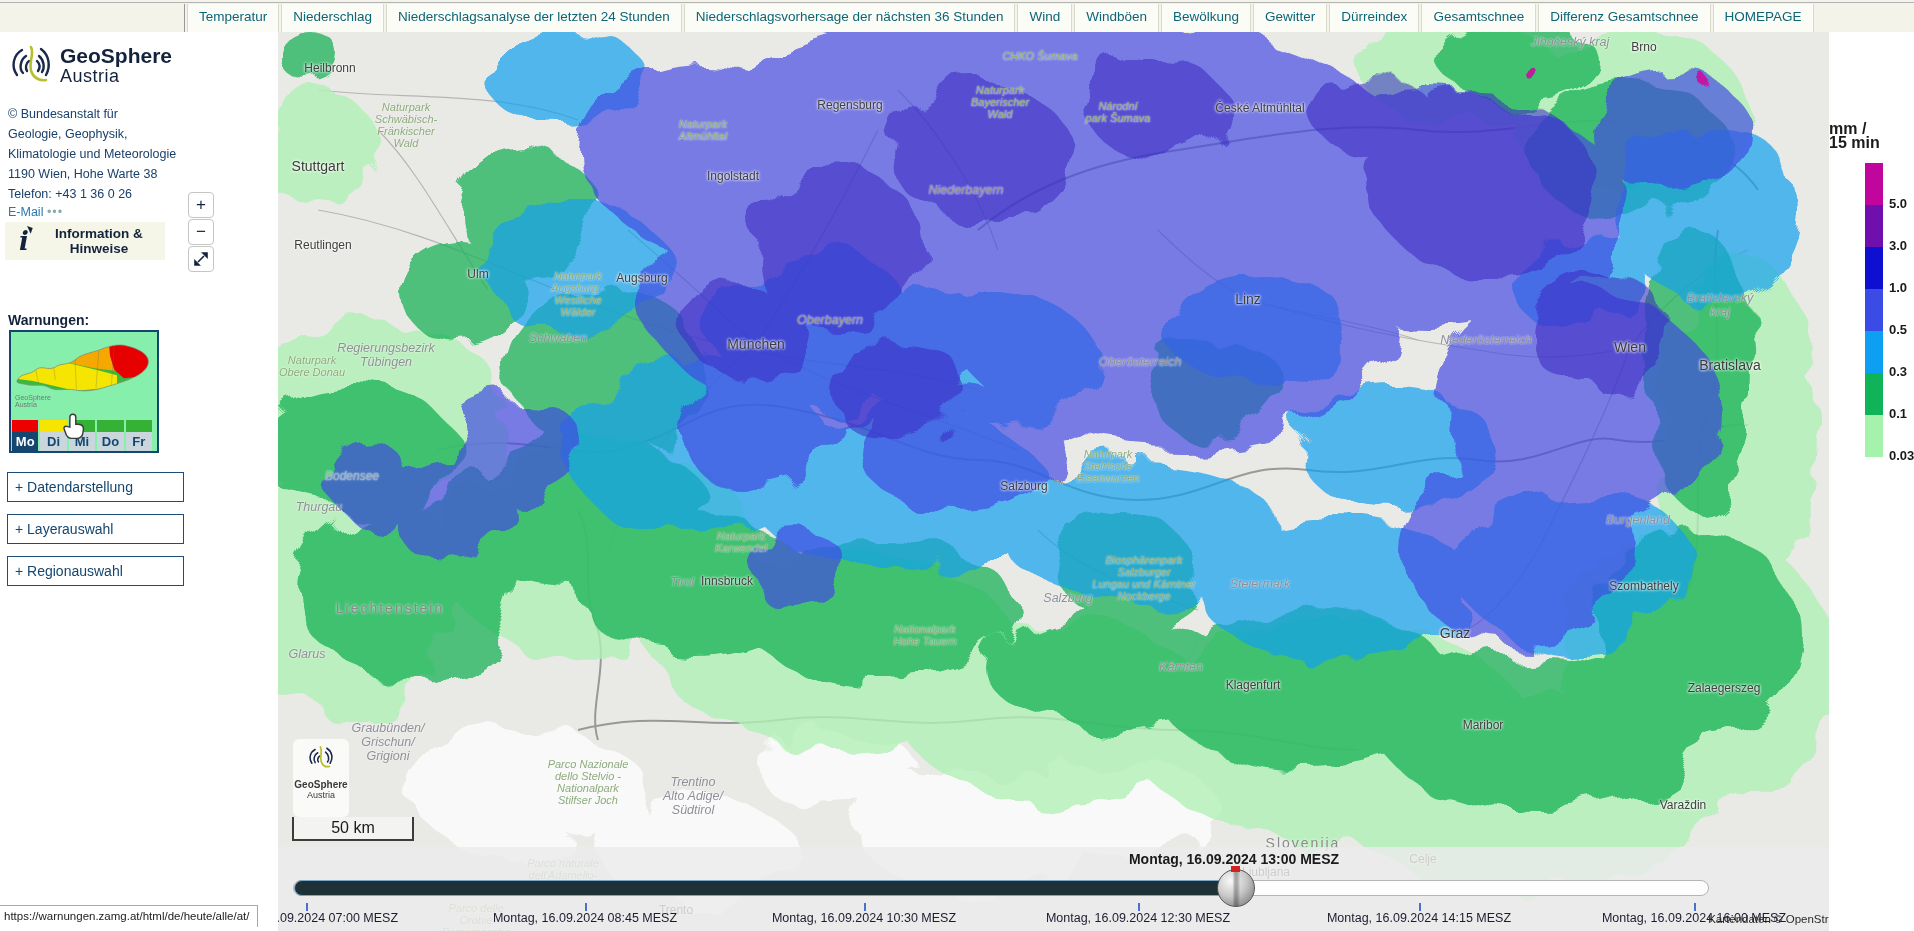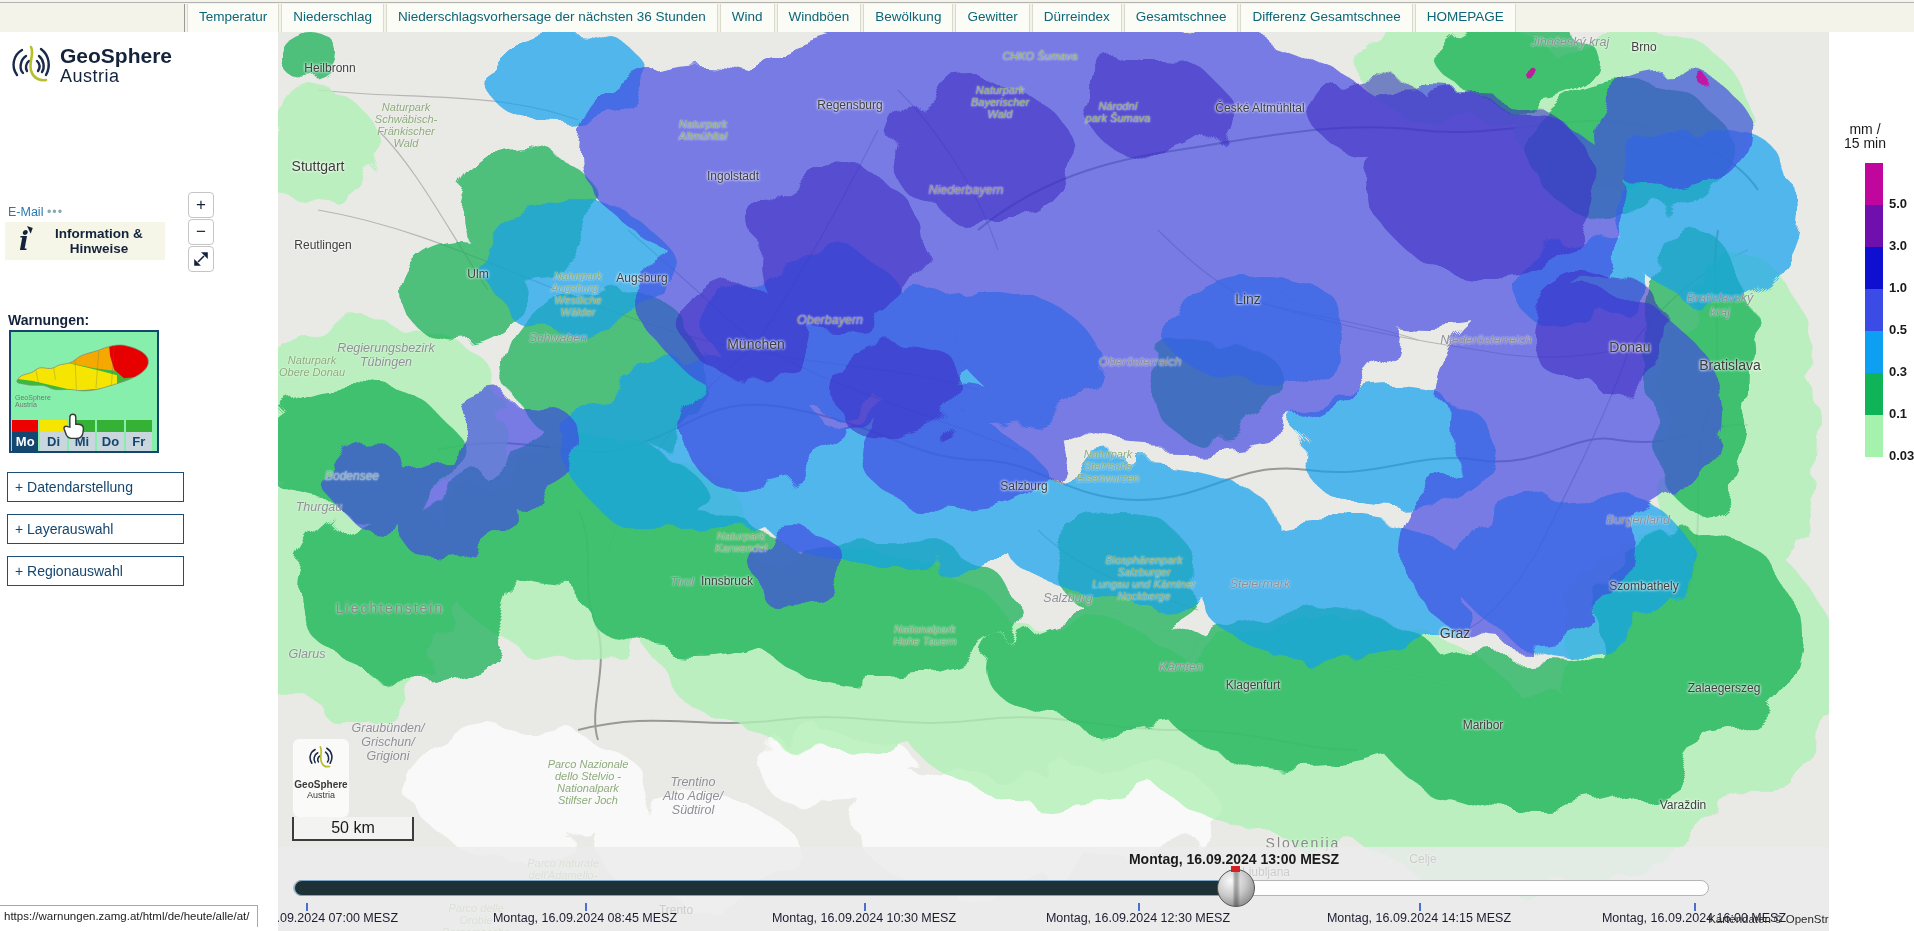--- a/index.html
+++ b/index.html
@@ -56,21 +56,21 @@
   .banner{position:absolute;left:782px;top:6px;transform:translateX(-50%);background:rgba(231,231,228,.92);
           color:#00b45c;font-size:21px;font-weight:bold;padding:7px 13px;white-space:nowrap}
   .mapmark{position:absolute;left:15px;top:709px;width:56px;height:74px;background:rgba(255,255,255,.75);
            border-radius:6px;text-align:center;padding-top:4px}
   .mapmark .t1{font-size:10px;font-weight:bold;color:#3a3a3a;line-height:11px;margin-top:2px}
   .mapmark .t2{font-size:9px;color:#3a3a3a;line-height:10px}
   .scalebar{position:absolute;left:14px;top:787px;width:118px;height:22px;border:2px solid #3c3c3c;border-top:none;
             background:rgba(255,255,255,.45);text-align:center;font-size:16px;color:#1a1a1a;line-height:22px}
   
   .legend{position:absolute;left:1829px;top:30px;width:85px;height:901px;background:#fff;z-index:20}
-  .lg-unit{position:absolute;left:0;top:92px;width:72px;text-align:center;font-size:14px;font-weight:normal;color:#1a1a1a;line-height:14px}
+  .lg-unit{position:absolute;left:0;top:92px;width:72px;text-align:left;font-size:16px;font-weight:bold;color:#1a1a1a;line-height:14px}
   .lg-bar{position:absolute;left:36px;top:133px;width:18px}
   .lg-block{width:18px;height:42px}
   .lg-val{position:absolute;left:24px;width:40px;font-size:13px;font-weight:bold;color:#1a1a1a}
   
   .tbar{position:absolute;left:278px;top:847px;width:1551px;height:84px;background:rgba(236,236,236,.82);z-index:10}
   .tcur{position:absolute;left:956px;top:4px;transform:translateX(-50%);font-size:14px;font-weight:bold;color:#1a1a1a;white-space:nowrap}
   .track{position:absolute;left:15px;top:33px;width:1414px;height:14px;background:#fdfdfd;border:1px solid #b5b5b5;border-radius:8px}
   .tfill{position:absolute;left:0;top:-1px;height:14px;background:#1d3136;border:1px solid #7aa7c7;border-radius:8px}
   .knob{position:absolute;top:-12px;width:36px;height:36px;border-radius:50%;border:1px solid #555;cursor:pointer;
         background:linear-gradient(90deg,rgba(0,0,0,0) 40%,rgba(0,0,0,.28) 47%,rgba(0,0,0,.28) 53%,rgba(0,0,0,0) 62%),
@@ -274,21 +274,21 @@
       <span class="mlab citysm" style="left: 975px; top: 655px;">Klagenfurt</span>
       <span class="mlab region" style="left: 982px; top: 554px;">Steiermark</span>
       <span class="mlab park" style="left: 830px; top: 436px;">Naturpark
 Steirische
 Eisenwurzen</span>
       <span class="mlab citysm" style="left: 746px; top: 456px;">Salzburg</span>
       <span class="mlab region" style="left: 790px; top: 568px;">Salzburg</span>
       <span class="mlab region" style="left: 862px; top: 332px;">Oberösterreich</span>
       <span class="mlab city" style="left: 970px; top: 269px;">Linz</span>
       <span class="mlab region" style="left: 1208px; top: 310px;">Niederösterreich</span>
-      <span class="mlab city" style="left: 1352px; top: 317px;">Donau</span>
+      <span class="mlab city" style="left: 1352px; top: 317px;">Wien</span>
       <span class="mlab city" style="left: 1452px; top: 335px;">Bratislava</span>
       <span class="mlab region" style="left: 1442px; top: 275px;">Bratislavský
 kraj</span>
       <span class="mlab region" style="left: 1360px; top: 490px;">Burgenland</span>
       <span class="mlab citysm" style="left: 1366px; top: 556px;">Szombathely</span>
       <span class="mlab citysm" style="left: 1446px; top: 658px;">Zalaegerszeg</span>
       <span class="mlab citysm" style="left: 1405px; top: 775px;">Varaždin</span>
       <span class="mlab citysm" style="left: 1205px; top: 695px;">Maribor</span>
       <span class="mlab city" style="left: 1177px; top: 603px;">Graz</span>
       <span class="mlab country" style="left: 1025px; top: 813px;">Slovenija</span>
@@ -383,20 +383,21 @@
     <path d="M2,1 L11,11 L2,21 L2,14 L6,11 L2,8 Z" fill="#fff"></path>
       <path d="M14,1 L23,11 L14,21 L14,14 L18,11 L14,8 Z" fill="#fff"></path>
   </svg>
 </div>
 
 <div class="topbar">
   <div class="topline"></div>
   <div class="tabs" id="tabs">
       <div class="tab">Temperatur</div>
       <div class="tab">Niederschlag</div>
+      <div class="tab">Niederschlagsanalyse der letzten 24 Stunden</div>
       <div class="tab">Niederschlagsvorhersage der nächsten 36 Stunden</div>
       <div class="tab">Wind</div>
       <div class="tab">Windböen</div>
       <div class="tab">Bewölkung</div>
       <div class="tab">Gewitter</div>
       <div class="tab">Dürreindex</div>
       <div class="tab">Gesamtschnee</div>
       <div class="tab">Differenz Gesamtschnee</div>
       <div class="tab">HOMEPAGE</div>
     </div>
@@ -414,20 +415,27 @@
           <path d="M29,19 C32,22 32,26 30,29"></path>
       </g>
       <path d="M23,5 C27,13 19,22 24,31 C26,36 32,39 38,38" fill="none" stroke="#b7bf2e" stroke-width="2.6" stroke-linecap="round"></path>
     </svg>
     <div class="logo-text">
       <div class="logo-title">GeoSphere</div>
       <div class="logo-sub">Austria</div>
     </div>
   </div>
 
+  <div class="contact" id="contact">
+      <div>© Bundesanstalt für</div>
+      <div>Geologie, Geophysik,</div>
+      <div>Klimatologie und Meteorologie</div>
+      <div>1190 Wien, Hohe Warte 38</div>
+      <div>Telefon: +43 1 36 0 26</div>
+    </div>
   <div class="email">
     <span>E-Mail</span> <span class="dots">•••</span>
   </div>
 
   <div class="infobtn">
     <span class="iicon">i</span>
     <span class="ilabel">
       <span>Information &amp;</span><br><span>Hinweise</span>
     </span>
   </div>

